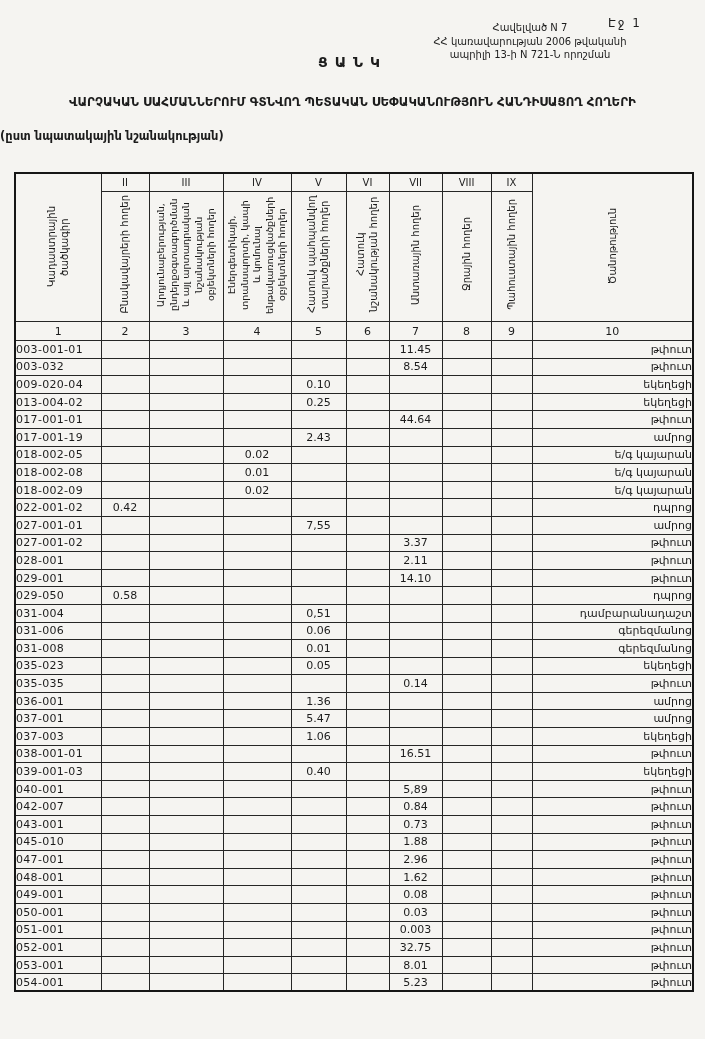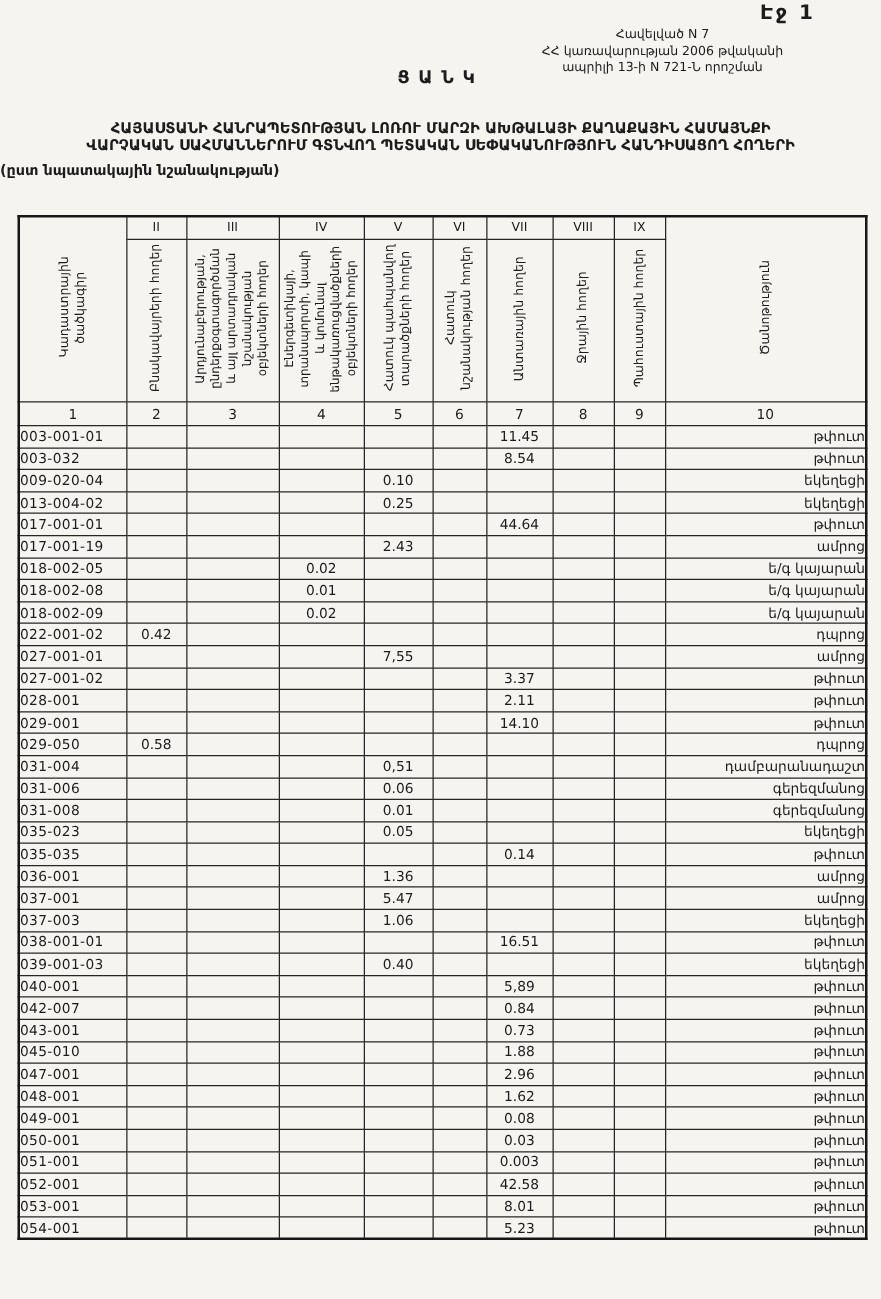--- a/index.html
+++ b/index.html
@@ -4,22 +4,22 @@
 <style>
   html,body { margin:0; padding:0; }
   body {
     width:705px; height:1039px; position:relative;
     background:#f5f4f1;
     color:#1c1c1c;
     font-family:"DejaVu Sans", sans-serif;
     overflow:hidden;
   }
   .page-num {
-    position:absolute; top:0; left:608px; width:90px;
-    font-size:16px; font-weight:bold; letter-spacing:2px;
+    position:absolute; top:16px; left:608px; width:90px;
+    font-size:12px; font-weight:normal; letter-spacing:2px;
   }
   .annex {
     position:absolute; top:21px; left:355px; width:350px;
     text-align:center; font-weight:normal; font-size:10px; line-height:13.5px;
   }
   .doc-title {
     position:absolute; top:54px; left:0; width:705px;
     text-align:center; font-weight:bold; font-size:14px; letter-spacing:7px;
   }
   .doc-subtitle {
@@ -67,21 +67,20 @@
 
 <div class="annex">
   <div>Հավելված N 7</div>
   <div>ՀՀ կառավարության 2006 թվականի</div>
   <div>ապրիլի 13-ի N 721-Ն որոշման</div>
 </div>
 
 <div class="doc-title">ՑԱՆԿ</div>
 
 <div class="doc-subtitle">
-  <div>ՀԱՅԱՍՏԱՆԻ ՀԱՆՐԱՊԵՏՈՒԹՅԱՆ ԼՈՌՈՒ ՄԱՐԶԻ ԱԽԹԱԼԱՅԻ ՔԱՂԱՔԱՅԻՆ ՀԱՄԱՅՆՔԻ</div>
   <div>ՎԱՐՉԱԿԱՆ ՍԱՀՄԱՆՆԵՐՈՒՄ ԳՏՆՎՈՂ ՊԵՏԱԿԱՆ ՍԵՓԱԿԱՆՈՒԹՅՈՒՆ ՀԱՆԴԻՍԱՑՈՂ ՀՈՂԵՐԻ</div>
 </div>
 
 <div class="doc-subnote">(ըստ նպատակային նշանակության)</div>
 
 <table class="land">
   <colgroup>
     <col style="width:86px">
       <col style="width:48px">
       <col style="width:74px">
@@ -538,21 +537,21 @@
         <td class="num"></td>
         <td class="note">թփուտ</td>
       </tr>
       <tr>
         <td class="code">052-001</td>
         <td class="num"></td>
         <td class="num"></td>
         <td class="num"></td>
         <td class="num"></td>
         <td class="num"></td>
-        <td class="num">42.58</td>
+        <td class="num">32.75</td>
         <td class="num"></td>
         <td class="num"></td>
         <td class="note">թփուտ</td>
       </tr>
       <tr>
         <td class="code">053-001</td>
         <td class="num"></td>
         <td class="num"></td>
         <td class="num"></td>
         <td class="num"></td>

